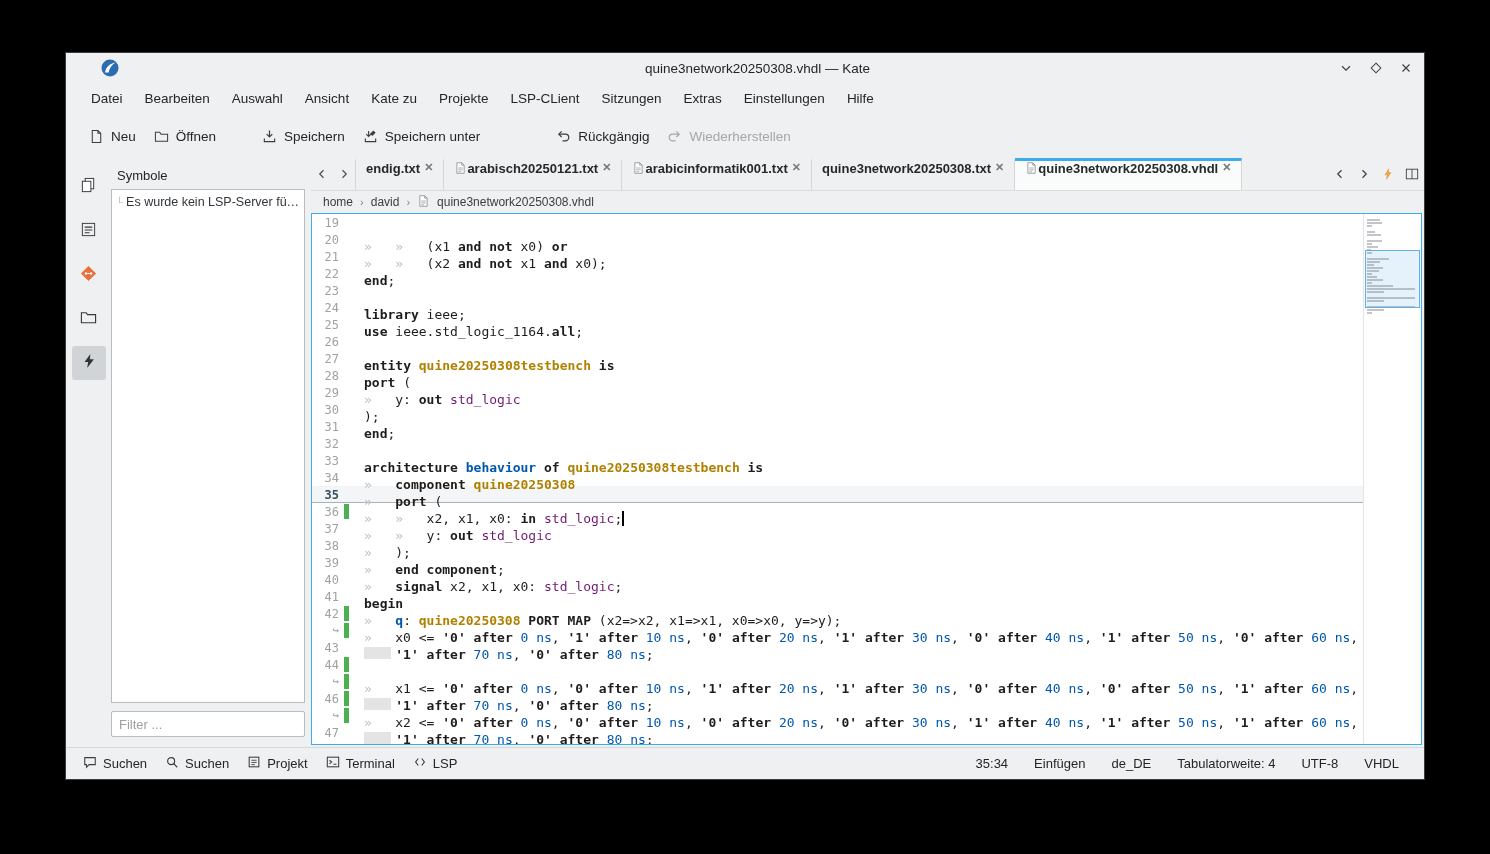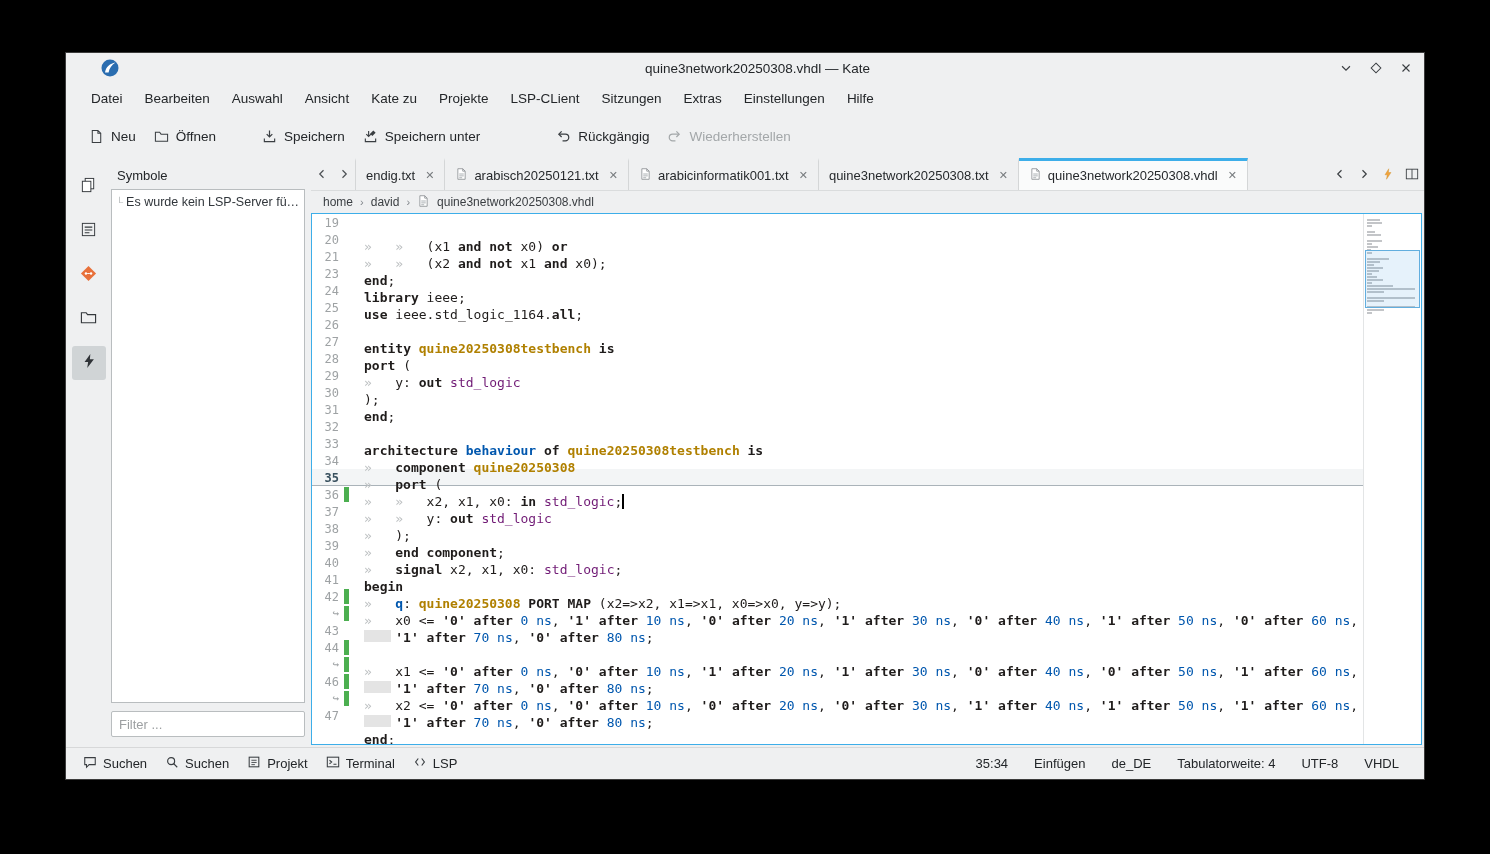--- a/index.html
+++ b/index.html
@@ -42,22 +42,22 @@
   .filter { margin-top:8px; height:26px; border:1px solid #b9bdbf; border-radius:2px; background:#fff; font-size:13px;
             padding:0 7px; font-family:"Liberation Sans",sans-serif; color:#232629; width:100%; }
   .filter::placeholder { color:#9da0a2; }
 
   .editor-col { flex:1; display:flex; flex-direction:column; min-width:0; }
 
   
   .tabbar { flex:0 0 33px; display:flex; align-items:stretch; border-bottom:1px solid #dadcdd; }
   .tab-nav { width:22px; display:flex; align-items:center; justify-content:center; color:#4a4e52; }
   .tabs { display:flex; align-items:stretch; overflow:hidden; flex:1; }
-  .tab { display:flex; align-items:center; gap:6px; padding:0 10px; border-right:1px solid #d4d6d7;
-         font-size:13px; color:#26292c; border-top:3px solid transparent; white-space:nowrap; cursor:default; }
+  .tab { display:flex; align-items:flex-start; padding:0 10px; border-right:1px solid #d4d6d7;
+         font-size:13px; color:#26292c; border-top:3px solid transparent; white-space:nowrap; cursor:default;font-weight:bold; }
   .tab:first-child { border-left:1px solid #d4d6d7; }
   .tab.active { background:#fafbfb; border-top-color:#3daee9; }
   .tab-close { color:#777b7e; font-size:11px; margin-left:4px; cursor:pointer; }
   .tab-extras { display:flex; align-items:center; color:#3a3e42; }
   .tab-extra { width:24px; display:flex; align-items:center; justify-content:center; }
 
   
   .breadcrumb { flex:0 0 22px; display:flex; align-items:center; gap:7px; font-size:12px; color:#3a3e42; padding-left:12px; }
   .crumb-sep { color:#80858a; font-size:11px; }
 
@@ -331,20 +331,25 @@
             </div>
             <div class="row">
               <div class="gutter">20</div>
               <div class="marker"></div>
               <div class="codeline"><span class="tb">»</span><span class="tb">»</span><span class="s-p">(x2 </span><span class="s-k">and</span><span class="s-p"> </span><span class="s-k">not</span><span class="s-p"> x1 </span><span class="s-k">and</span><span class="s-p"> x0);</span></div>
             </div>
             <div class="row">
               <div class="gutter">21</div>
               <div class="marker"></div>
               <div class="codeline"><span class="s-k">end</span><span class="s-p">;</span></div>
+            </div>
+            <div class="row">
+              <div class="gutter">22</div>
+              <div class="marker"></div>
+              <div class="codeline"></div>
             </div>
             <div class="row">
               <div class="gutter">23</div>
               <div class="marker"></div>
               <div class="codeline"><span class="s-k">library</span><span class="s-p"> ieee;</span></div>
             </div>
             <div class="row">
               <div class="gutter">24</div>
               <div class="marker"></div>
               <div class="codeline"><span class="s-k">use</span><span class="s-p"> ieee.std_logic_1164.</span><span class="s-k">all</span><span class="s-p">;</span></div>

